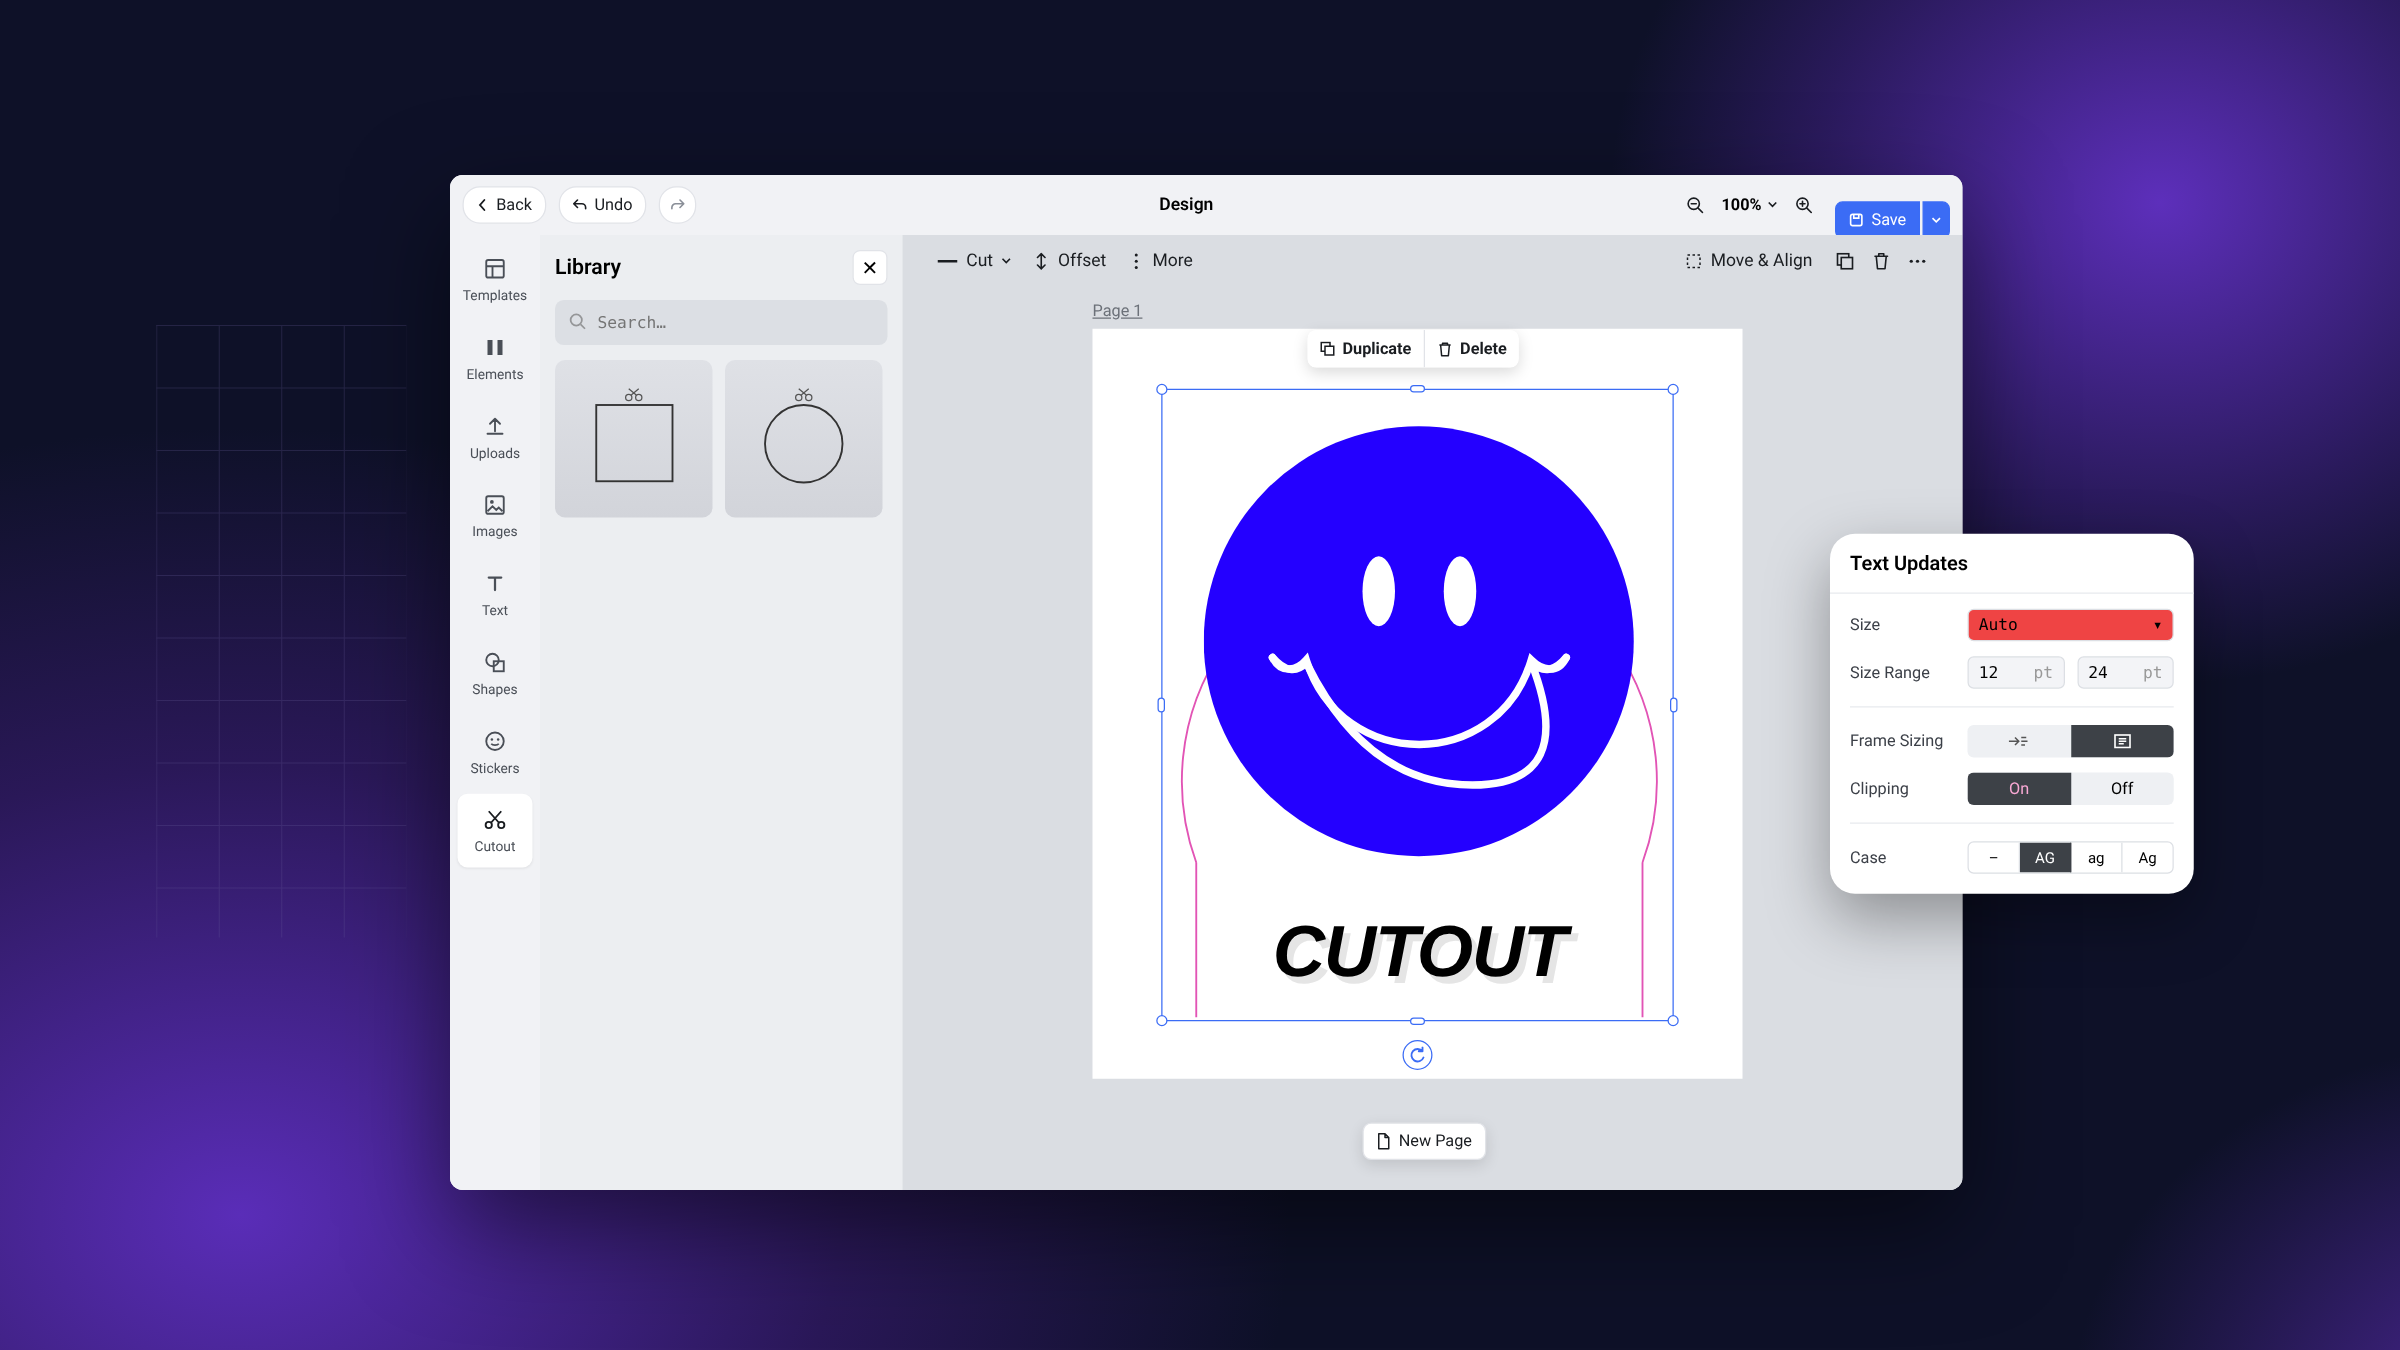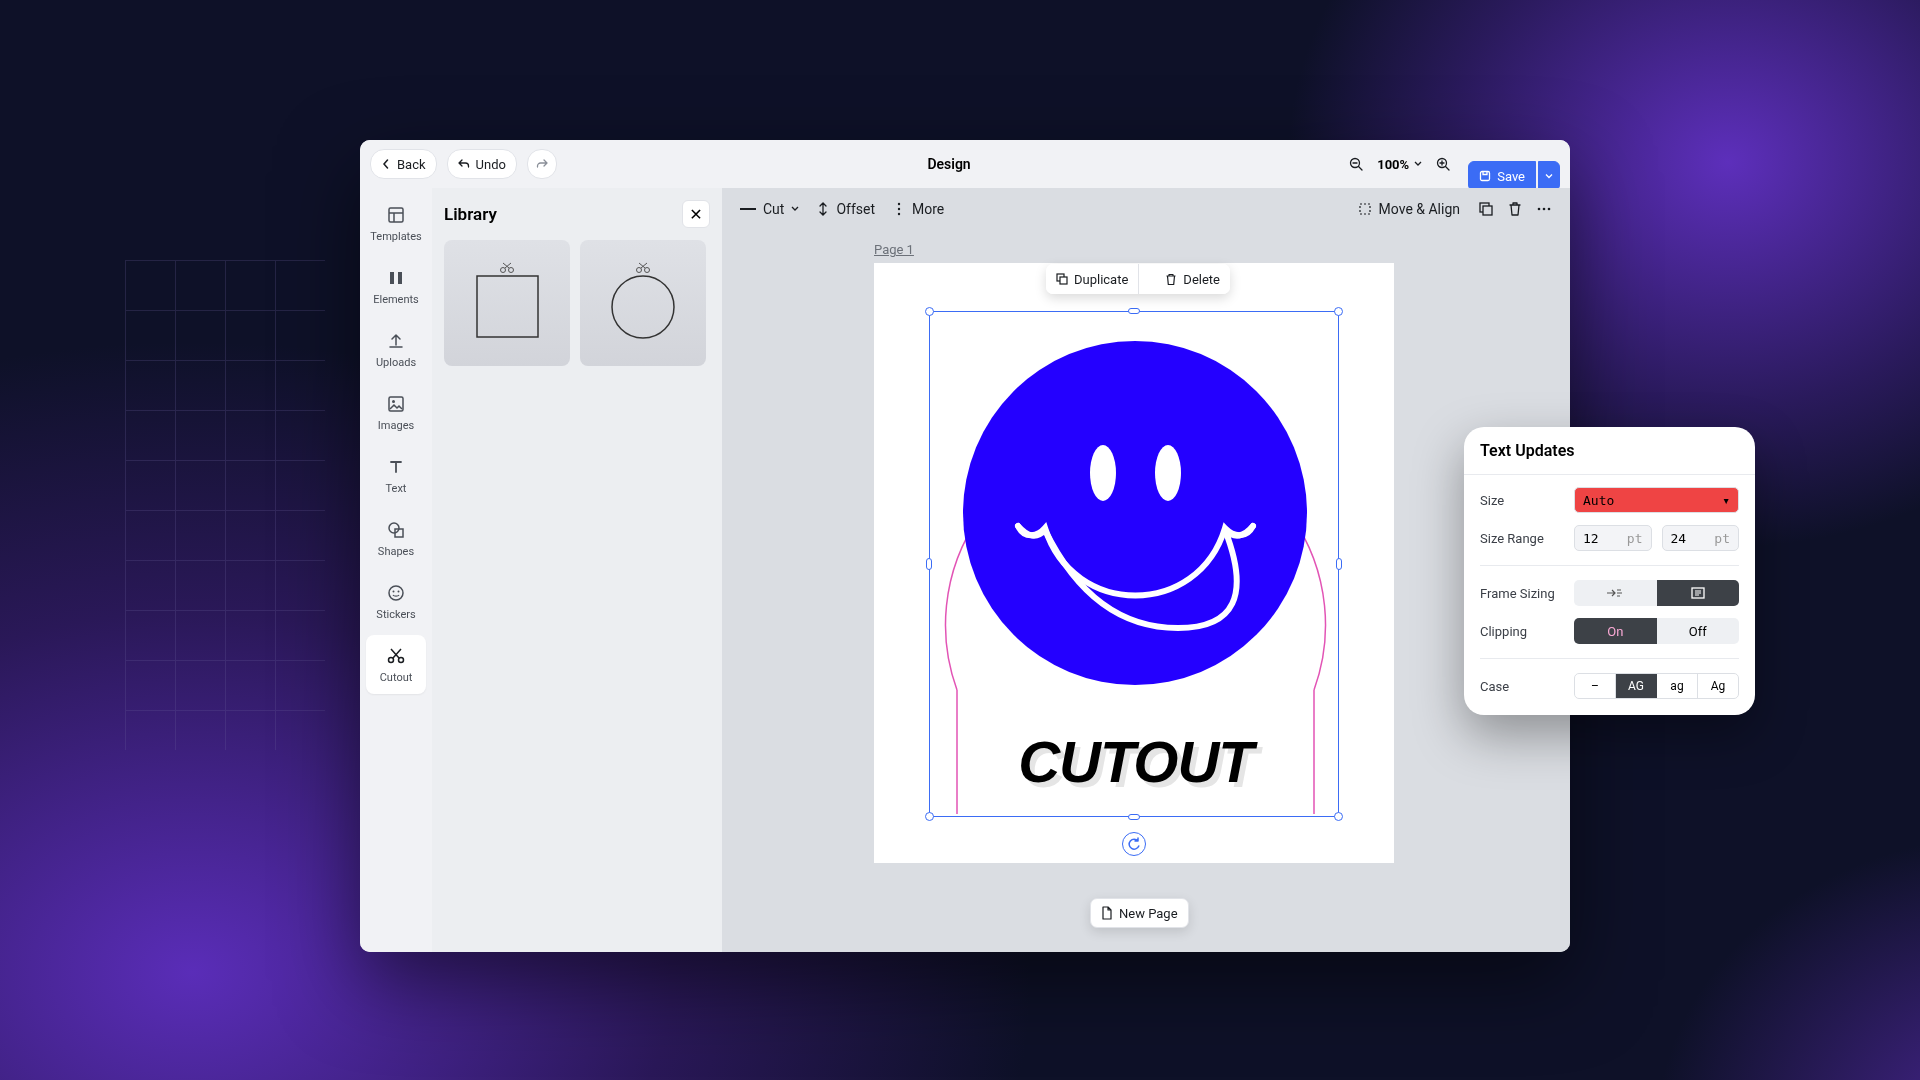--- a/index.html
+++ b/index.html
@@ -70,21 +70,21 @@
 .thumbs { display: flex; gap: 10px; }
 .thumb {
   width: 126px; height: 126px; background: linear-gradient(#dfe1e6,#d2d4da); border-radius: 8px;
   display: flex; align-items: center; justify-content: center; position: relative; cursor: pointer;
 }
 .thumb svg { display: block; }
 
 .canvas-area {
   flex: 1; background: #dadde2; position: relative; overflow: hidden;
 }
-.canvas-toolbar { height: 42px; display: flex; align-items: center; padding: 0 18px; gap: 18px; }
+.canvas-toolbar { height: 42px; display: flex; align-items: center; padding: 0 28px; gap: 18px; }
 .tool { display: inline-flex; align-items: center; gap: 7px; font-size: 14px; color: #1a1d21; cursor: pointer; }
 
 .page-label { position: absolute; left: 152px; top: 54px; font-size: 13px; color: #6c7179; text-decoration: underline; }
 .page {
   position: absolute; left: 152px; top: 75px; width: 520px; height: 600px; background: #fff;
 }
 .sel-box { position: absolute; left: 207px; top: 123px; width: 410px; height: 506px; border: 1.5px solid #3b6cf5; }
 .handle { position: absolute; width: 9px; height: 9px; background: #fff; border: 1.5px solid #3b6cf5; border-radius: 50%; }
 .h-tl { left: -5px; top: -5px; } .h-tr { right: -5px; top: -5px; } .h-bl { left: -5px; bottom: -5px; } .h-br { right: -5px; bottom: -5px; }
 .h-t { left: calc(50% - 6px); top: -4px; width: 12px; height: 6px; border-radius: 3px; }
@@ -97,22 +97,22 @@
 
 .smiley { position: absolute; left: 241px; top: 130px; width: 345px; height: 390px; }
 .cutout-text {
    position: absolute; left: 235px; top: 540px; width: 357px; text-align: center;
    font-family: Arial Black, 'Arial Black', sans-serif; font-weight: 900; font-style: italic;
    font-size: 58px; letter-spacing: -1px;
    text-shadow: 5px 5px 0 #e5e5e5;
 }
 
 .float-actions {
-  position: absolute; left: 324px; top: 76px; display: flex; gap: 16px;
-  box-shadow: 0 4px 12px rgba(0,0,0,0.15); border-radius: 7px; overflow: hidden;
+  position: absolute; left: 324px; top: 76px; display: flex; gap: 0;
+  box-shadow: 0 4px 12px rgba(0,0,0,0.15); border-radius: 7px; overflow: hidden; font-weight: bold;
 }
 .float-actions .btn { border-radius: 0; border: none; border-right: 1px solid #e1e3e8; }
 .float-actions .btn:last-child { border-right: none; }
 
 .newpage {
   position: absolute; left: 368px; top: 710px;
   box-shadow: 0 4px 12px rgba(0,0,0,0.12); border-radius: 7px;
 }
 
 .popover {
@@ -300,20 +300,29 @@
       </div>
     </div>
 
     <div class="library">
       <div class="lib-head">
         <div class="lib-title">Library</div>
         <div class="close-btn">
           <span>✕</span>
         </div>
       </div>
+      <div class="search-wrap">
+        <span class="sicon">
+            <svg width="16" height="16" viewBox="0 0 16 16">
+              <circle cx="7" cy="7" r="4.5" stroke="#666" fill="none" stroke-width="1.4"></circle>
+              <path d="M10.5 10.5L14 14" stroke="#666" stroke-width="1.4"></path>
+            </svg>
+          </span>
+        <input class="search-input" placeholder="Search…" style="">
+      </div>
       <div class="thumbs">
         <div class="thumb">
           <svg width="85" height="85" viewBox="0 0 85 85">
             <g transform="translate(42,6)">
                 <circle cx="-4" cy="3" r="2.5" stroke="#555" fill="none"></circle>
                 <circle cx="4" cy="3" r="2.5" stroke="#555" fill="none"></circle>
                 <path d="M-2 1l6-5M2 1l-6-5" stroke="#555"></path>
               </g>
             <rect x="12" y="15" width="61" height="61" stroke="#333" fill="none" stroke-width="1.5"></rect>
           </svg>

